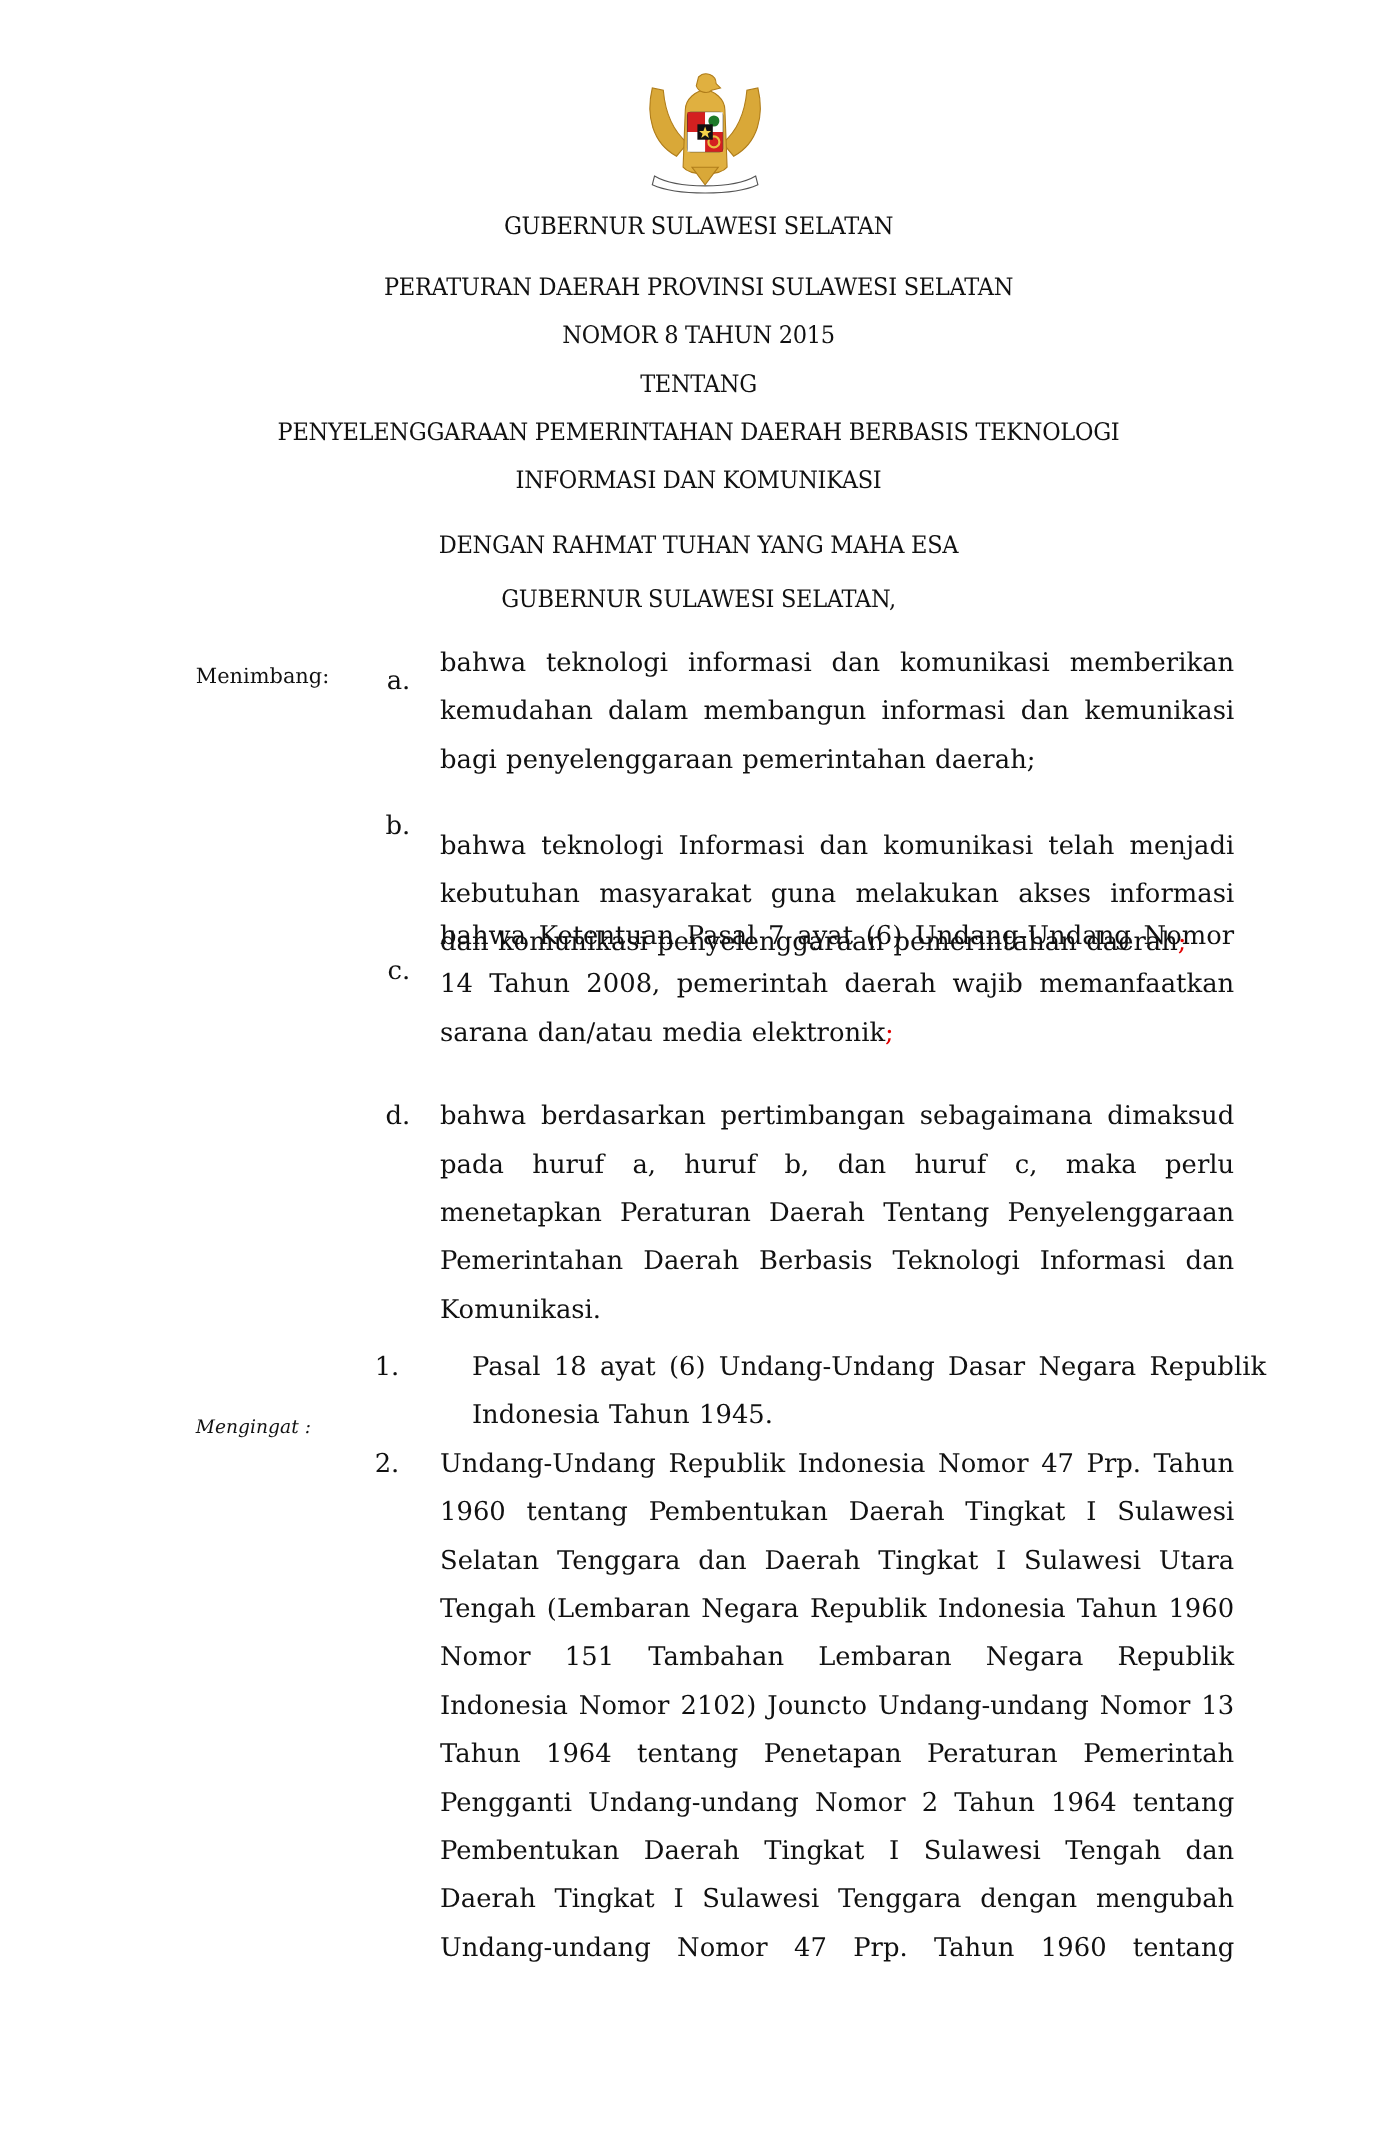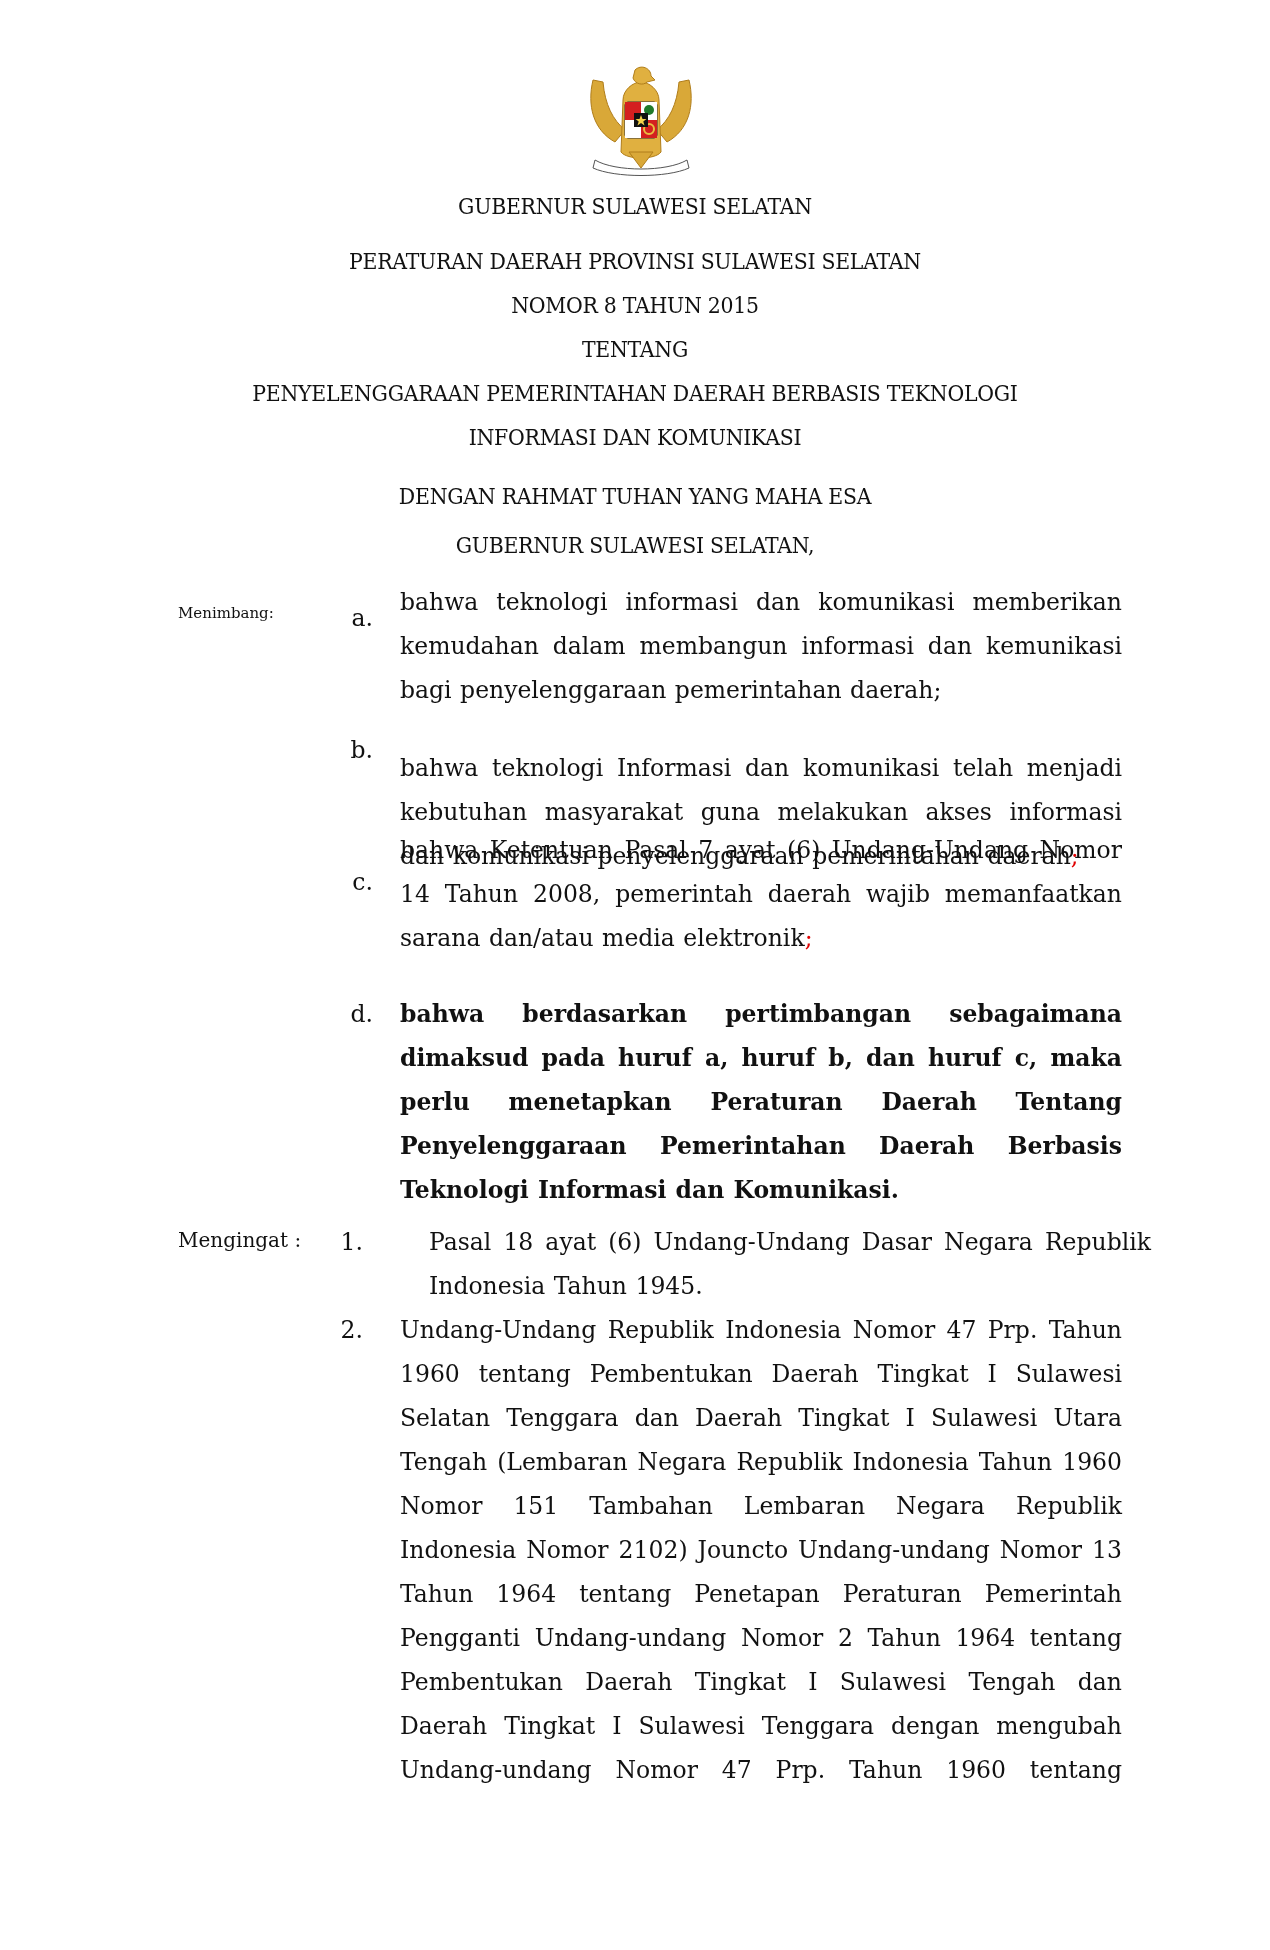--- a/index.html
+++ b/index.html
@@ -54,45 +54,45 @@
 <div class="center-line" style="top:194px;">GUBERNUR SULAWESI SELATAN</div>
 <div class="center-line" style="top:249px;">PERATURAN DAERAH PROVINSI SULAWESI SELATAN</div>
 <div class="center-line" style="top:293px;">NOMOR  8 TAHUN 2015</div>
 <div class="center-line" style="top:337px;">TENTANG</div>
 <div class="center-line" style="top:381px;">PENYELENGGARAAN PEMERINTAHAN DAERAH BERBASIS TEKNOLOGI</div>
 <div class="center-line" style="top:425px;">INFORMASI DAN KOMUNIKASI</div>
 <div class="center-line" style="top:484px;">DENGAN RAHMAT TUHAN YANG MAHA ESA</div>
 <div class="center-line" style="top:533px;">GUBERNUR SULAWESI SELATAN,</div>
 
 <div>
-  <div class="section-label" style="top:604px; font-size:15px;">Menimbang:</div>
+  <div class="section-label" style="top:604px; font-size:19px;">Menimbang:</div>
 
   <div>
     <div class="item-marker" style="left:313px; top:604px; font-size:23.5px;">a.</div>
     <div class="item-body" style="top:580px;"><span>bahwa teknologi informasi dan komunikasi  memberikan kemudahan dalam membangun informasi dan kemunikasi bagi penyelenggaraan pemerintahan daerah;</span><span class="red"></span></div>
   </div>
 
   <div>
     <div class="item-marker" style="left:313px; top:736px; font-size:23.5px;">b.</div>
     <div class="item-body" style="top:746px;"><span>bahwa teknologi Informasi dan komunikasi telah menjadi kebutuhan masyarakat guna melakukan akses informasi dan komunikasi penyelenggaraan pemerintahan daerah</span><span class="red">;</span></div>
   </div>
 
   <div>
     <div class="item-marker" style="left:313px; top:868px; font-size:23.5px;">c.</div>
     <div class="item-body" style="top:828px;"><span>bahwa Ketentuan Pasal 7 ayat (6) Undang-Undang Nomor 14 Tahun 2008, pemerintah daerah wajib memanfaatkan sarana dan/atau media elektronik</span><span class="red">;</span></div>
   </div>
 
   <div>
     <div class="item-marker" style="left:313px; top:1000px; font-size:23.5px;">d.</div>
-    <div class="item-body" style="top:992px;font-weight:bold;"><span>bahwa berdasarkan pertimbangan sebagaimana dimaksud pada huruf a, huruf b, dan huruf c, maka perlu menetapkan Peraturan Daerah Tentang Penyelenggaraan Pemerintahan Daerah Berbasis Teknologi Informasi dan Komunikasi.</span><span class="red"></span></div>
+    <div class="item-body" style="top:992px;"><span>bahwa berdasarkan pertimbangan sebagaimana dimaksud pada huruf a, huruf b, dan huruf c, maka perlu menetapkan Peraturan Daerah Tentang Penyelenggaraan Pemerintahan Daerah Berbasis Teknologi Informasi dan Komunikasi.</span><span class="red"></span></div>
   </div>
 </div>
 
 <div>
-  <div class="section-label" style="top:1228px; font-size:20px;">Mengingat :</div>
+  <div class="section-label" style="top:1288px; font-size:17px;font-style:italic;">Mengingat :</div>
 
   <div>
     <div class="item-marker" style="left:303px; top:1228px; font-size:23.5px;">1.</div>
     <div class="item-body" style="top:1220px;margin-left:29px;">Pasal 18 ayat (6) Undang-Undang Dasar Negara Republik Indonesia Tahun 1945.</div>
   </div>
 
   <div>
     <div class="item-marker" style="left:303px; top:1316px; font-size:23.5px;">2.</div>
     <div class="item-body last-justify" style="top:1308px;">Undang-Undang Republik Indonesia Nomor 47 Prp. Tahun 1960 tentang Pembentukan Daerah Tingkat I Sulawesi Selatan Tenggara dan Daerah Tingkat I Sulawesi Utara Tengah (Lembaran Negara Republik Indonesia Tahun 1960 Nomor 151 Tambahan Lembaran Negara Republik Indonesia Nomor 2102) Jouncto Undang-undang Nomor 13 Tahun 1964 tentang Penetapan Peraturan Pemerintah Pengganti Undang-undang  Nomor 2 Tahun 1964 tentang Pembentukan Daerah Tingkat I Sulawesi Tengah dan Daerah Tingkat I  Sulawesi  Tenggara dengan mengubah Undang-undang  Nomor   47  Prp.  Tahun  1960  tentang</div>
   </div>

